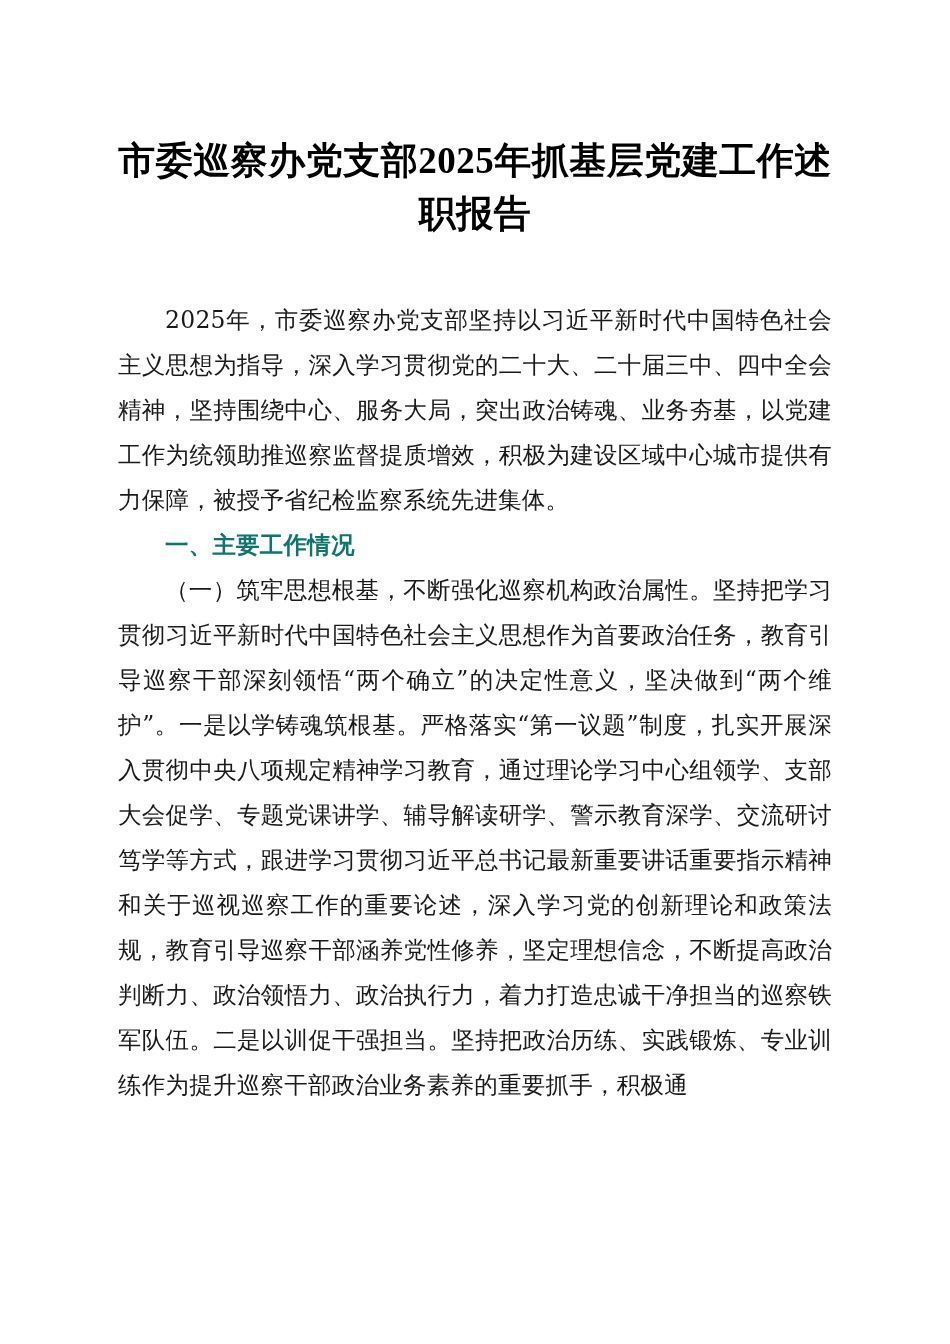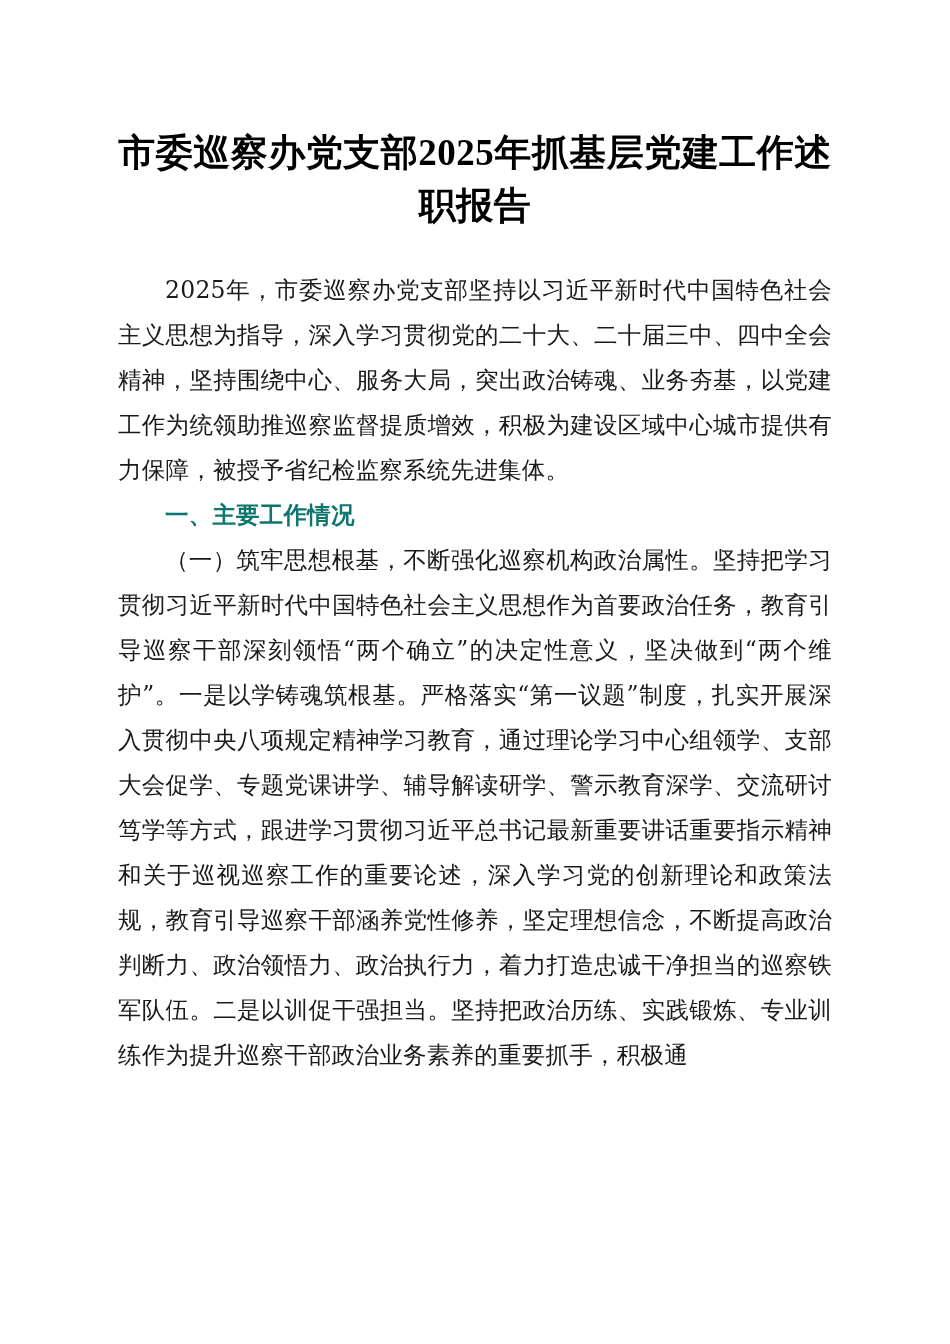--- a/index.html
+++ b/index.html
@@ -14,21 +14,21 @@
     overflow: hidden;
     font-family: "Liberation Serif", "DejaVu Serif", serif;
     color: #000000;
     -webkit-font-smoothing: antialiased;
   }
 
   .page {
     box-sizing: border-box;
     width: 950px;
     height: 1344px;
-    padding: 0 118px;
+    padding: 8px 118px;
     background: #ffffff;
   }
 
   
   .doc-title {
     margin: 0;
     padding-top: 126px;
     text-align: center;
     font-family: "Liberation Serif", "DejaVu Serif", serif;
     font-weight: 700;
@@ -60,21 +60,21 @@
     text-align: justify;
     text-justify: inter-character;
     text-indent: 47px;
     letter-spacing: 0.25px;
     color: #1a1a1a;
     word-break: break-all;
   }
 
   
   .body-block {
-    margin-top: 36px;
+    margin-top: 58px;
   }
 </style>
 </head>
 <body>
 
 <div class="page">
 
   <h1 class="doc-title">市委巡察办党支部2025年抓基层党建工作述职报告</h1>
 
   <div class="body-block">

